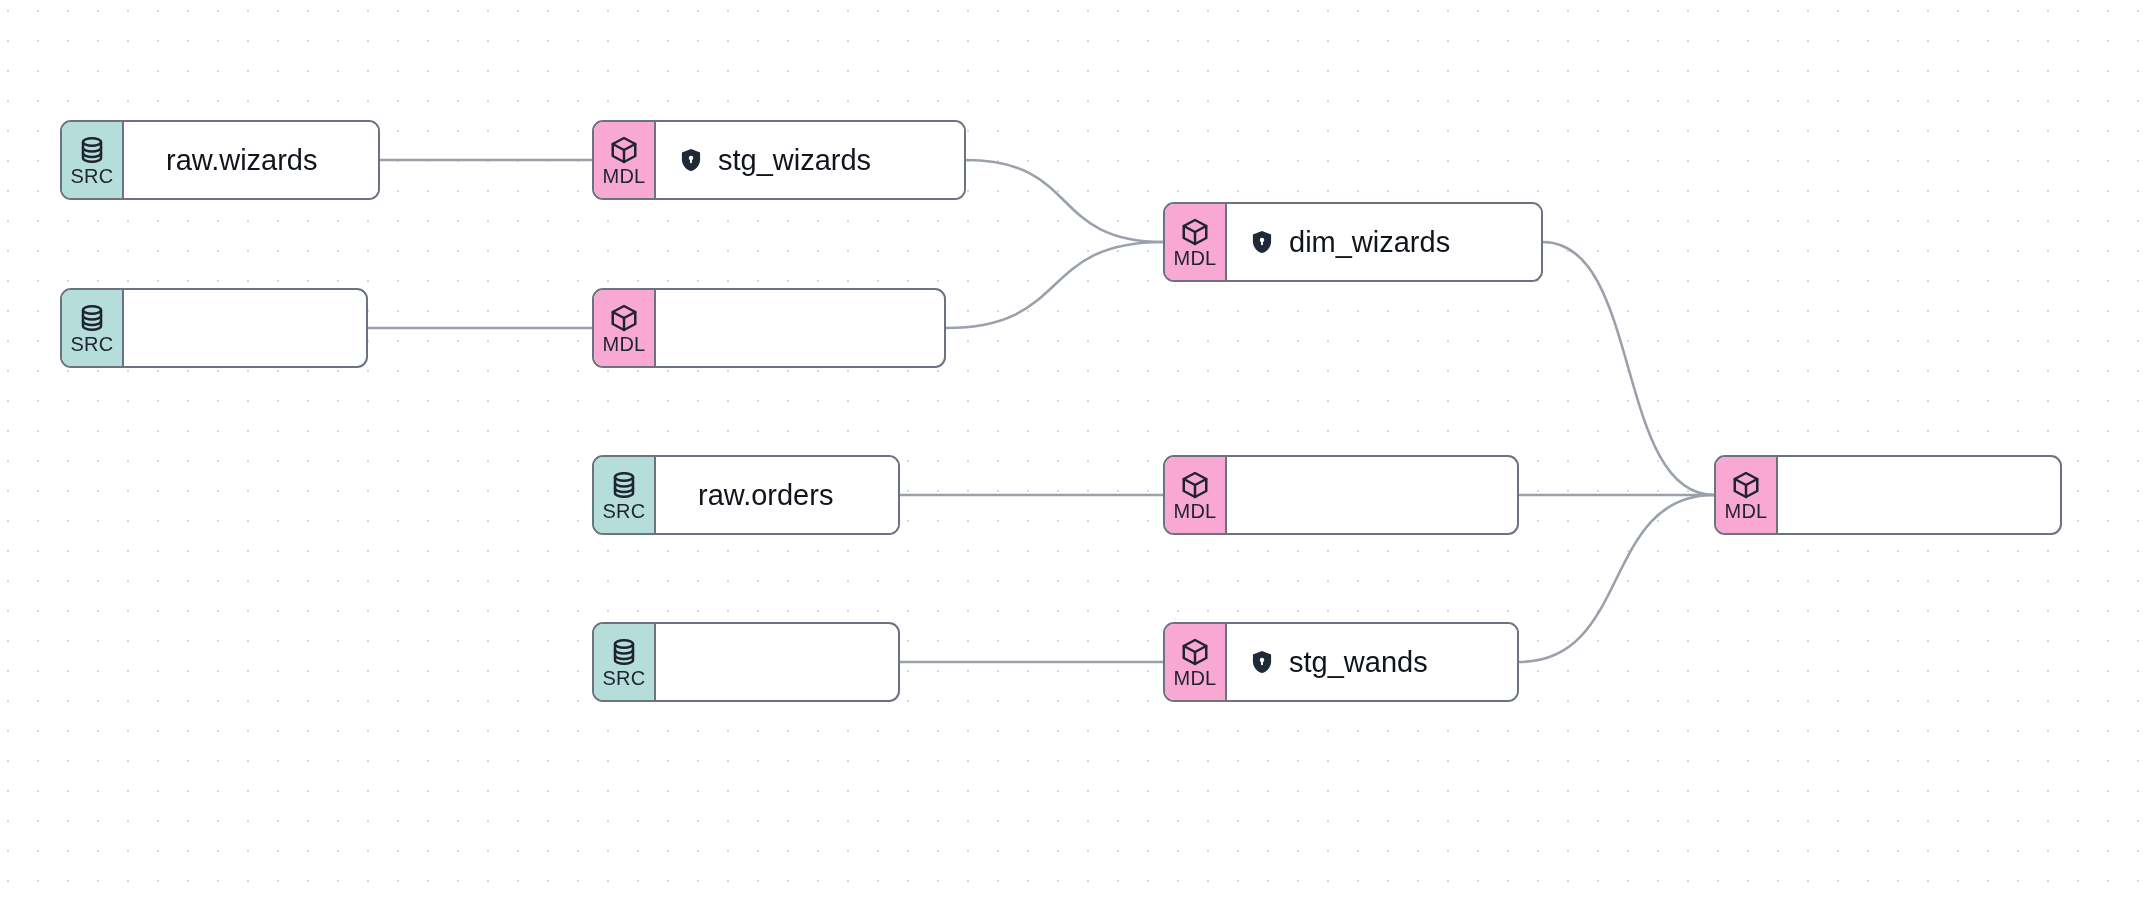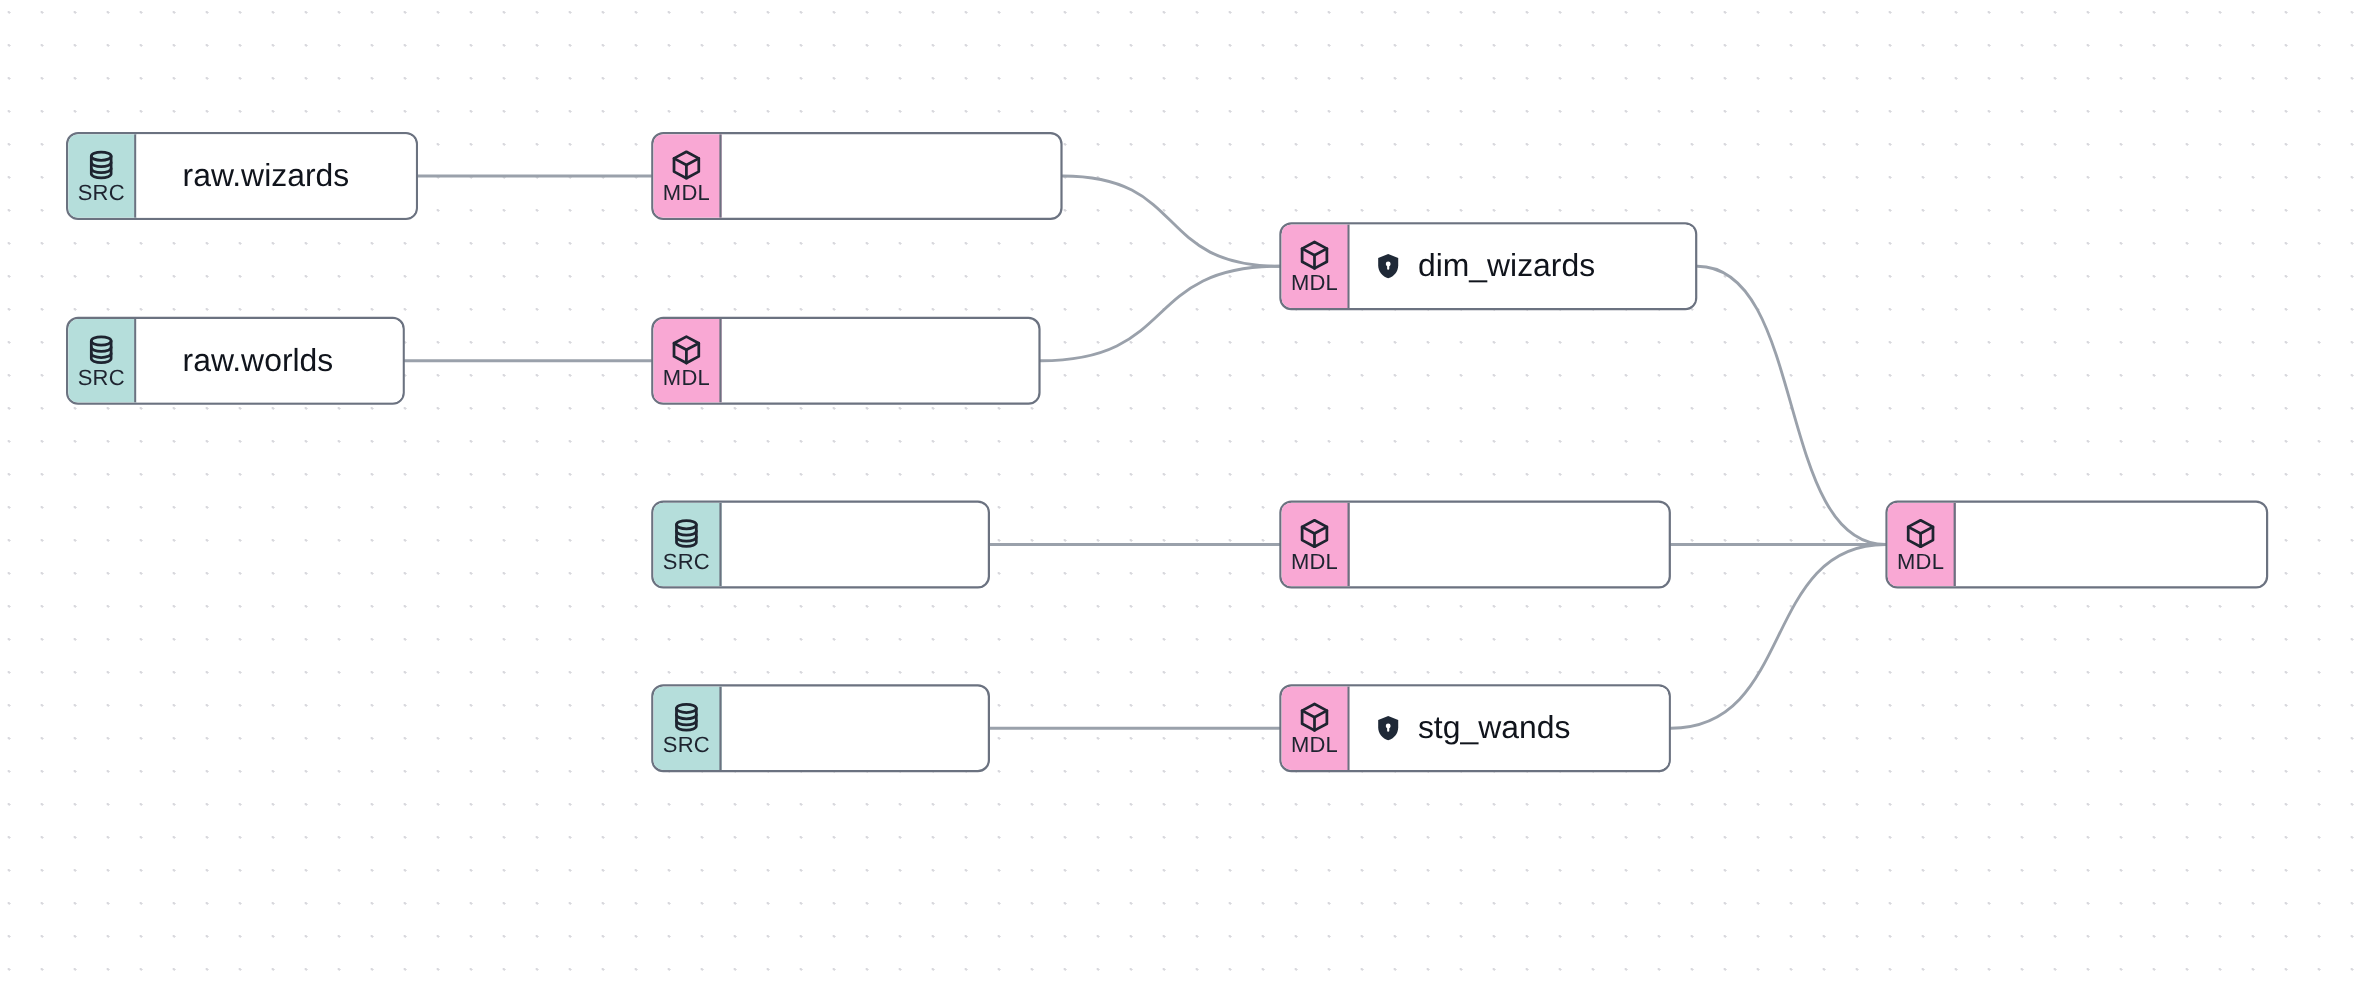--- a/index.html
+++ b/index.html
@@ -123,109 +123,117 @@
       <div class="node" style="left: 60px; top: 288px; width: 308px;">
         <div class="node-badge badge-src">
           <span class="badge-icon"><svg width="30" height="30" viewBox="0 0 24 24" fill="none" stroke="#1e2430" stroke-width="2" stroke-linecap="round" stroke-linejoin="round">
               <ellipse cx="12" cy="5.6" rx="7.2" ry="3"></ellipse>
               <path d="M4.8 5.6v12.8c0 1.66 3.22 3 7.2 3s7.2-1.34 7.2-3V5.6"></path>
               <path d="M4.8 10.2c0 1.66 3.22 3 7.2 3s7.2-1.34 7.2-3"></path>
               <path d="M4.8 14.6c0 1.66 3.22 3 7.2 3s7.2-1.34 7.2-3"></path>
             </svg></span>
           <span class="badge-text">SRC</span>
         </div>
+      </div>
+      <div class="node" style="left: 592px; top: 455px; width: 308px;">
+        <div class="node-badge badge-src">
+          <span class="badge-icon"><svg width="30" height="30" viewBox="0 0 24 24" fill="none" stroke="#1e2430" stroke-width="2" stroke-linecap="round" stroke-linejoin="round">
+              <ellipse cx="12" cy="5.6" rx="7.2" ry="3"></ellipse>
+              <path d="M4.8 5.6v12.8c0 1.66 3.22 3 7.2 3s7.2-1.34 7.2-3V5.6"></path>
+              <path d="M4.8 10.2c0 1.66 3.22 3 7.2 3s7.2-1.34 7.2-3"></path>
+              <path d="M4.8 14.6c0 1.66 3.22 3 7.2 3s7.2-1.34 7.2-3"></path>
+            </svg></span>
+          <span class="badge-text">SRC</span>
+        </div>
         <div class="node-body src-body">
-          <span class="node-label">raw.worlds</span>
-        </div>
-      </div>
-      <div class="node" style="left: 592px; top: 455px; width: 308px;">
-        <div class="node-badge badge-src">
-          <span class="badge-icon"><svg width="30" height="30" viewBox="0 0 24 24" fill="none" stroke="#1e2430" stroke-width="2" stroke-linecap="round" stroke-linejoin="round">
-              <ellipse cx="12" cy="5.6" rx="7.2" ry="3"></ellipse>
-              <path d="M4.8 5.6v12.8c0 1.66 3.22 3 7.2 3s7.2-1.34 7.2-3V5.6"></path>
-              <path d="M4.8 10.2c0 1.66 3.22 3 7.2 3s7.2-1.34 7.2-3"></path>
-              <path d="M4.8 14.6c0 1.66 3.22 3 7.2 3s7.2-1.34 7.2-3"></path>
-            </svg></span>
-          <span class="badge-text">SRC</span>
+          <span class="node-label">raw.orders</span>
         </div>
       </div>
       <div class="node" style="left: 592px; top: 622px; width: 308px;">
         <div class="node-badge badge-src">
           <span class="badge-icon"><svg width="30" height="30" viewBox="0 0 24 24" fill="none" stroke="#1e2430" stroke-width="2" stroke-linecap="round" stroke-linejoin="round">
               <ellipse cx="12" cy="5.6" rx="7.2" ry="3"></ellipse>
               <path d="M4.8 5.6v12.8c0 1.66 3.22 3 7.2 3s7.2-1.34 7.2-3V5.6"></path>
               <path d="M4.8 10.2c0 1.66 3.22 3 7.2 3s7.2-1.34 7.2-3"></path>
               <path d="M4.8 14.6c0 1.66 3.22 3 7.2 3s7.2-1.34 7.2-3"></path>
             </svg></span>
           <span class="badge-text">SRC</span>
         </div>
       </div>
       <div class="node" style="left: 592px; top: 120px; width: 374px;">
-        <div class="node-badge badge-mdl">
-          <span class="badge-icon"><svg width="30" height="30" viewBox="0 0 24 24" fill="none" stroke="#1e2430" stroke-width="2" stroke-linecap="round" stroke-linejoin="round">
-              <path d="M12 2.4 21 7.2v9.6L12 21.6 3 16.8V7.2z"></path>
-              <path d="M3 7.2 12 12l9-4.8"></path>
-              <path d="M12 12v9.6"></path>
-            </svg></span>
-          <span class="badge-text">MDL</span>
-        </div>
-      </div>
-      <div class="node" style="left: 592px; top: 288px; width: 354px;">
-        <div class="node-badge badge-mdl">
-          <span class="badge-icon"><svg width="30" height="30" viewBox="0 0 24 24" fill="none" stroke="#1e2430" stroke-width="2" stroke-linecap="round" stroke-linejoin="round">
-              <path d="M12 2.4 21 7.2v9.6L12 21.6 3 16.8V7.2z"></path>
-              <path d="M3 7.2 12 12l9-4.8"></path>
-              <path d="M12 12v9.6"></path>
-            </svg></span>
-          <span class="badge-text">MDL</span>
-        </div>
-      </div>
-      <div class="node" style="left: 1163px; top: 455px; width: 356px;">
-        <div class="node-badge badge-mdl">
-          <span class="badge-icon"><svg width="30" height="30" viewBox="0 0 24 24" fill="none" stroke="#1e2430" stroke-width="2" stroke-linecap="round" stroke-linejoin="round">
-              <path d="M12 2.4 21 7.2v9.6L12 21.6 3 16.8V7.2z"></path>
-              <path d="M3 7.2 12 12l9-4.8"></path>
-              <path d="M12 12v9.6"></path>
-            </svg></span>
-          <span class="badge-text">MDL</span>
-        </div>
-      </div>
-      <div class="node" style="left: 1163px; top: 622px; width: 356px;">
         <div class="node-badge badge-mdl">
           <span class="badge-icon"><svg width="30" height="30" viewBox="0 0 24 24" fill="none" stroke="#1e2430" stroke-width="2" stroke-linecap="round" stroke-linejoin="round">
               <path d="M12 2.4 21 7.2v9.6L12 21.6 3 16.8V7.2z"></path>
               <path d="M3 7.2 12 12l9-4.8"></path>
               <path d="M12 12v9.6"></path>
             </svg></span>
           <span class="badge-text">MDL</span>
         </div>
         <div class="node-body">
           <span class="shield-icon"><svg width="26" height="26" viewBox="0 0 24 24" fill="#1f2937">
               <path d="M12 1.8 3.6 5.1v6.1c0 5.2 3.5 9.6 8.4 11.0 4.9-1.4 8.4-5.8 8.4-11.0V5.1z"></path>
               <circle cx="12" cy="10.1" r="2.05" fill="#ffffff"></circle>
               <rect x="11.1" y="10.6" width="1.8" height="4.4" rx="0.9" fill="#ffffff"></rect>
             </svg></span>
-          <span class="node-label">stg_wands</span>
-        </div>
-      </div>
-      <div class="node" style="left: 1163px; top: 202px; width: 380px;">
+          <span class="node-label">stg_wizards</span>
+        </div>
+      </div>
+      <div class="node" style="left: 592px; top: 288px; width: 354px;">
+        <div class="node-badge badge-mdl">
+          <span class="badge-icon"><svg width="30" height="30" viewBox="0 0 24 24" fill="none" stroke="#1e2430" stroke-width="2" stroke-linecap="round" stroke-linejoin="round">
+              <path d="M12 2.4 21 7.2v9.6L12 21.6 3 16.8V7.2z"></path>
+              <path d="M3 7.2 12 12l9-4.8"></path>
+              <path d="M12 12v9.6"></path>
+            </svg></span>
+          <span class="badge-text">MDL</span>
+        </div>
+      </div>
+      <div class="node" style="left: 1163px; top: 455px; width: 356px;">
+        <div class="node-badge badge-mdl">
+          <span class="badge-icon"><svg width="30" height="30" viewBox="0 0 24 24" fill="none" stroke="#1e2430" stroke-width="2" stroke-linecap="round" stroke-linejoin="round">
+              <path d="M12 2.4 21 7.2v9.6L12 21.6 3 16.8V7.2z"></path>
+              <path d="M3 7.2 12 12l9-4.8"></path>
+              <path d="M12 12v9.6"></path>
+            </svg></span>
+          <span class="badge-text">MDL</span>
+        </div>
+      </div>
+      <div class="node" style="left: 1163px; top: 622px; width: 356px;">
         <div class="node-badge badge-mdl">
           <span class="badge-icon"><svg width="30" height="30" viewBox="0 0 24 24" fill="none" stroke="#1e2430" stroke-width="2" stroke-linecap="round" stroke-linejoin="round">
               <path d="M12 2.4 21 7.2v9.6L12 21.6 3 16.8V7.2z"></path>
               <path d="M3 7.2 12 12l9-4.8"></path>
               <path d="M12 12v9.6"></path>
             </svg></span>
           <span class="badge-text">MDL</span>
         </div>
         <div class="node-body">
           <span class="shield-icon"><svg width="26" height="26" viewBox="0 0 24 24" fill="#1f2937">
               <path d="M12 1.8 3.6 5.1v6.1c0 5.2 3.5 9.6 8.4 11.0 4.9-1.4 8.4-5.8 8.4-11.0V5.1z"></path>
               <circle cx="12" cy="10.1" r="2.05" fill="#ffffff"></circle>
               <rect x="11.1" y="10.6" width="1.8" height="4.4" rx="0.9" fill="#ffffff"></rect>
             </svg></span>
+          <span class="node-label">stg_wands</span>
+        </div>
+      </div>
+      <div class="node" style="left: 1163px; top: 202px; width: 380px;">
+        <div class="node-badge badge-mdl">
+          <span class="badge-icon"><svg width="30" height="30" viewBox="0 0 24 24" fill="none" stroke="#1e2430" stroke-width="2" stroke-linecap="round" stroke-linejoin="round">
+              <path d="M12 2.4 21 7.2v9.6L12 21.6 3 16.8V7.2z"></path>
+              <path d="M3 7.2 12 12l9-4.8"></path>
+              <path d="M12 12v9.6"></path>
+            </svg></span>
+          <span class="badge-text">MDL</span>
+        </div>
+        <div class="node-body">
+          <span class="shield-icon"><svg width="26" height="26" viewBox="0 0 24 24" fill="#1f2937">
+              <path d="M12 1.8 3.6 5.1v6.1c0 5.2 3.5 9.6 8.4 11.0 4.9-1.4 8.4-5.8 8.4-11.0V5.1z"></path>
+              <circle cx="12" cy="10.1" r="2.05" fill="#ffffff"></circle>
+              <rect x="11.1" y="10.6" width="1.8" height="4.4" rx="0.9" fill="#ffffff"></rect>
+            </svg></span>
           <span class="node-label">dim_wizards</span>
         </div>
       </div>
       <div class="node" style="left: 1714px; top: 455px; width: 348px;">
         <div class="node-badge badge-mdl">
           <span class="badge-icon"><svg width="30" height="30" viewBox="0 0 24 24" fill="none" stroke="#1e2430" stroke-width="2" stroke-linecap="round" stroke-linejoin="round">
               <path d="M12 2.4 21 7.2v9.6L12 21.6 3 16.8V7.2z"></path>
               <path d="M3 7.2 12 12l9-4.8"></path>
               <path d="M12 12v9.6"></path>
             </svg></span>

